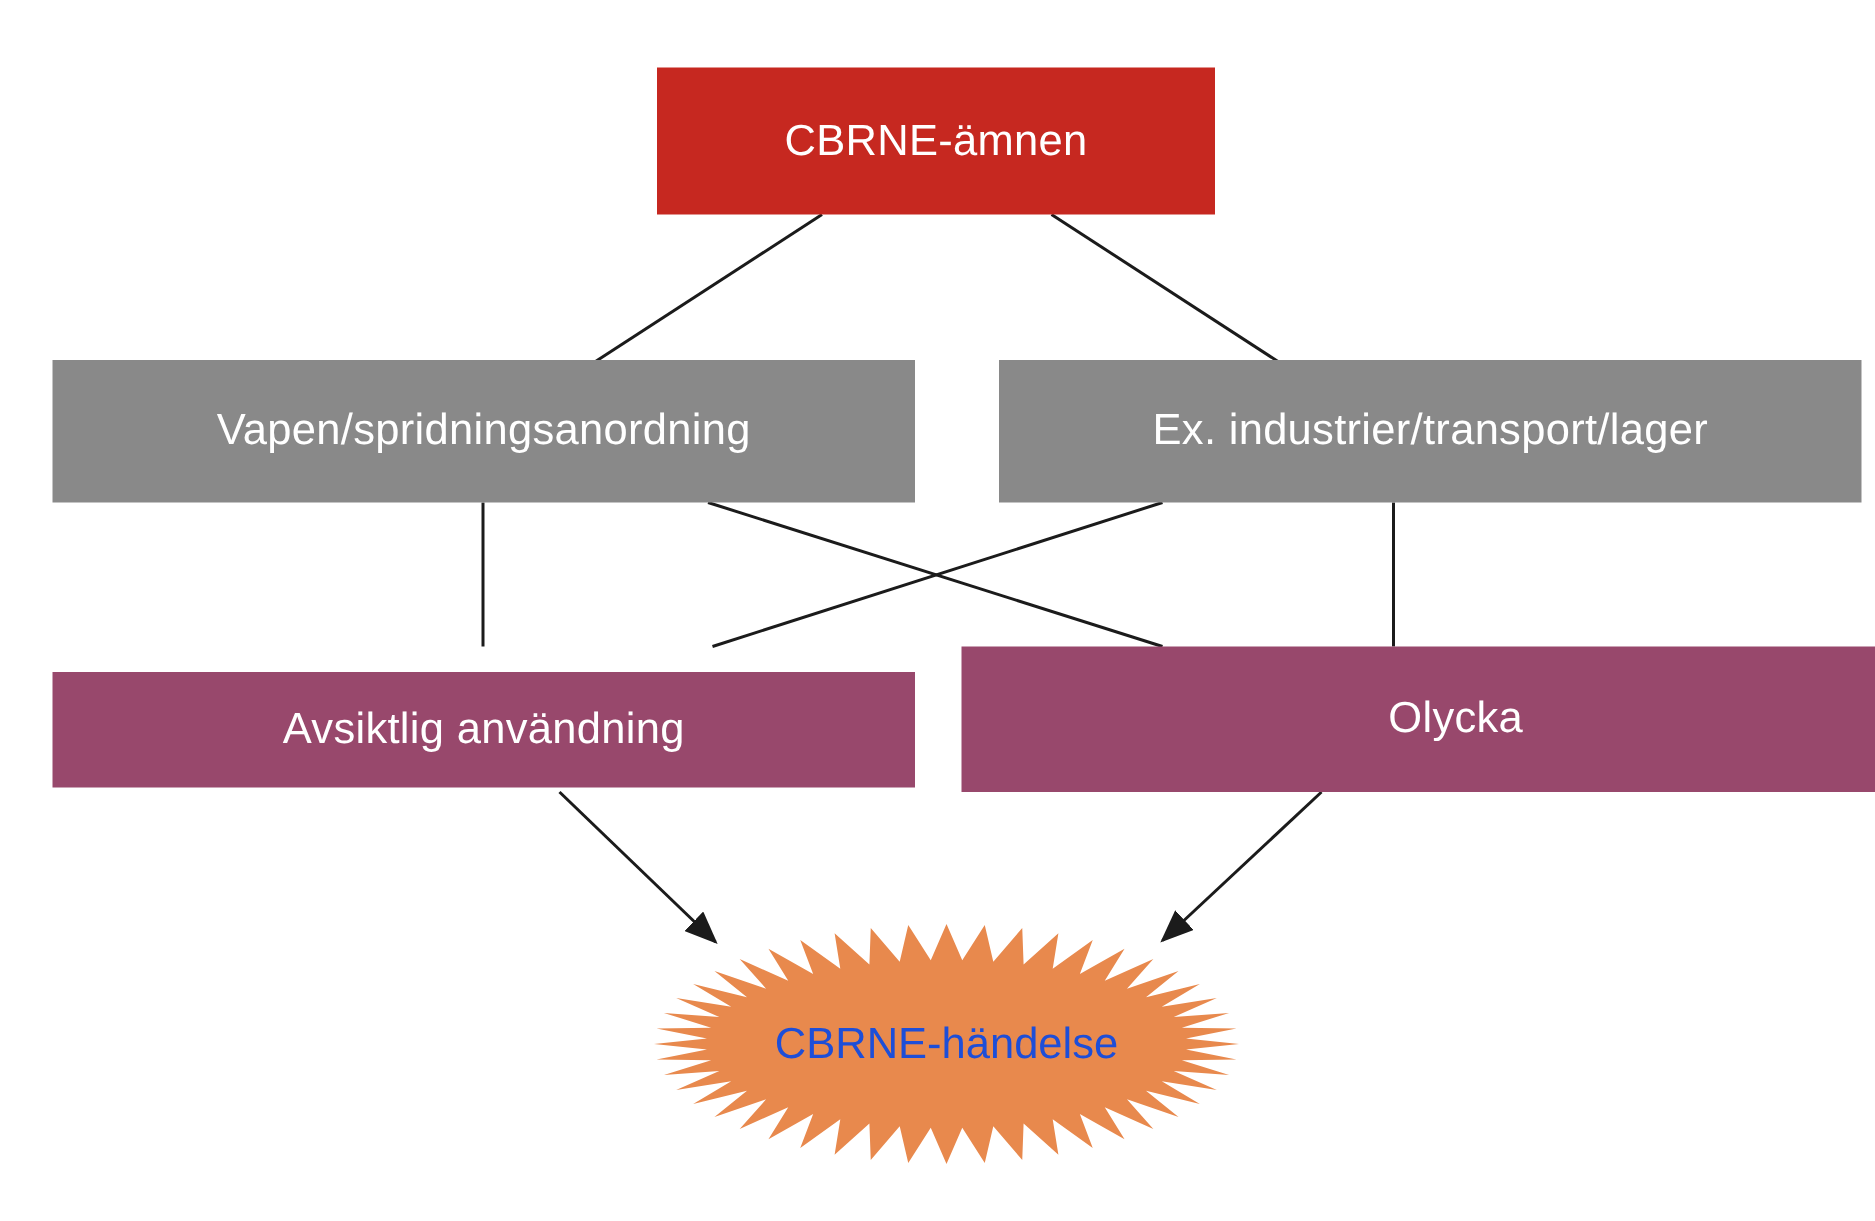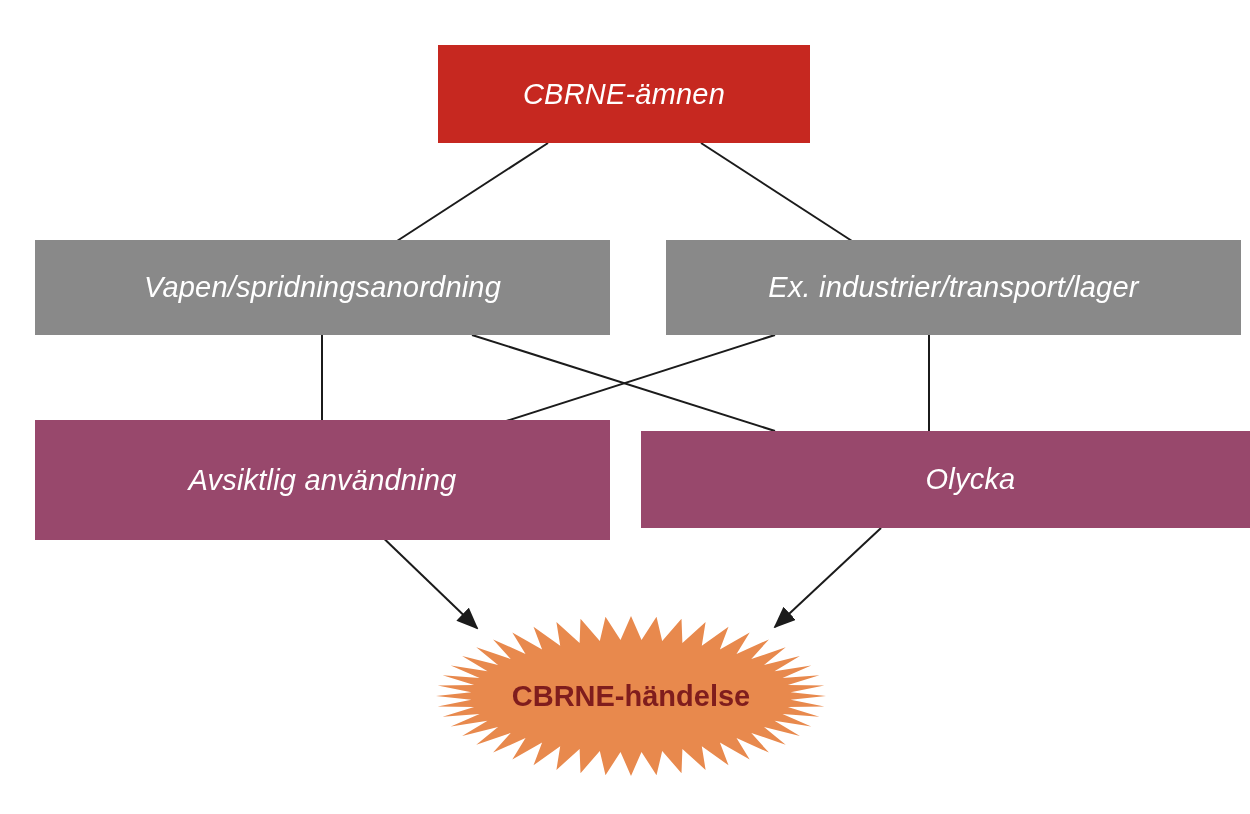--- a/index.html
+++ b/index.html
@@ -27,26 +27,25 @@
     stroke-width: 2;
   }
   .node {
     position: absolute;
     display: flex;
     align-items: center;
     justify-content: center;
     text-align: center;
     font-size: 29px;
     letter-spacing: 0.2px;
-    font-style: italic;
   }
   .node-substances { left: 438px; top: 45px;  width: 372px; height: 98px; }
   .node-weapon     { left: 35px;  top: 240px; width: 575px; height: 95px; }
   .node-industry   { left: 641px; top: 240px; width: 575px; height: 95px; margin-left: 25px; }
-  .node-intentional{ left: 35px;  top: 420px; width: 575px; height: 120px; justify-content: center; }
+  .node-intentional{ left: 35px;  top: 448px; width: 575px; height: 77px; justify-content: center; }
   .node-accident   { left: 641px; top: 431px; width: 575px; height: 97px; padding-left: 42px; }
   .node-event-label{
     position: absolute;
     left: 431px; top: 617px; width: 400px; height: 158px;
     display: flex; align-items: center; justify-content: center;
     font-size: 29px;
   }
 </style>
 </head>
 <body>
@@ -85,17 +84,17 @@
   </div>
 
   <div class="node node-intentional" style="background: rgb(152, 72, 108); color: rgb(255, 255, 255);">
     <span>Avsiktlig användning</span>
   </div>
 
   <div class="node node-accident" style="background: rgb(152, 72, 108); color: rgb(255, 255, 255);">
     <span>Olycka</span>
   </div>
 
-  <div class="node-event-label" style="color: #7f1d1d; font-weight: bold;">
+  <div class="node-event-label" style="color: #1d4ed8;">
     <span>CBRNE-händelse</span>
   </div>
 
 </div>
 
 </body></html>

